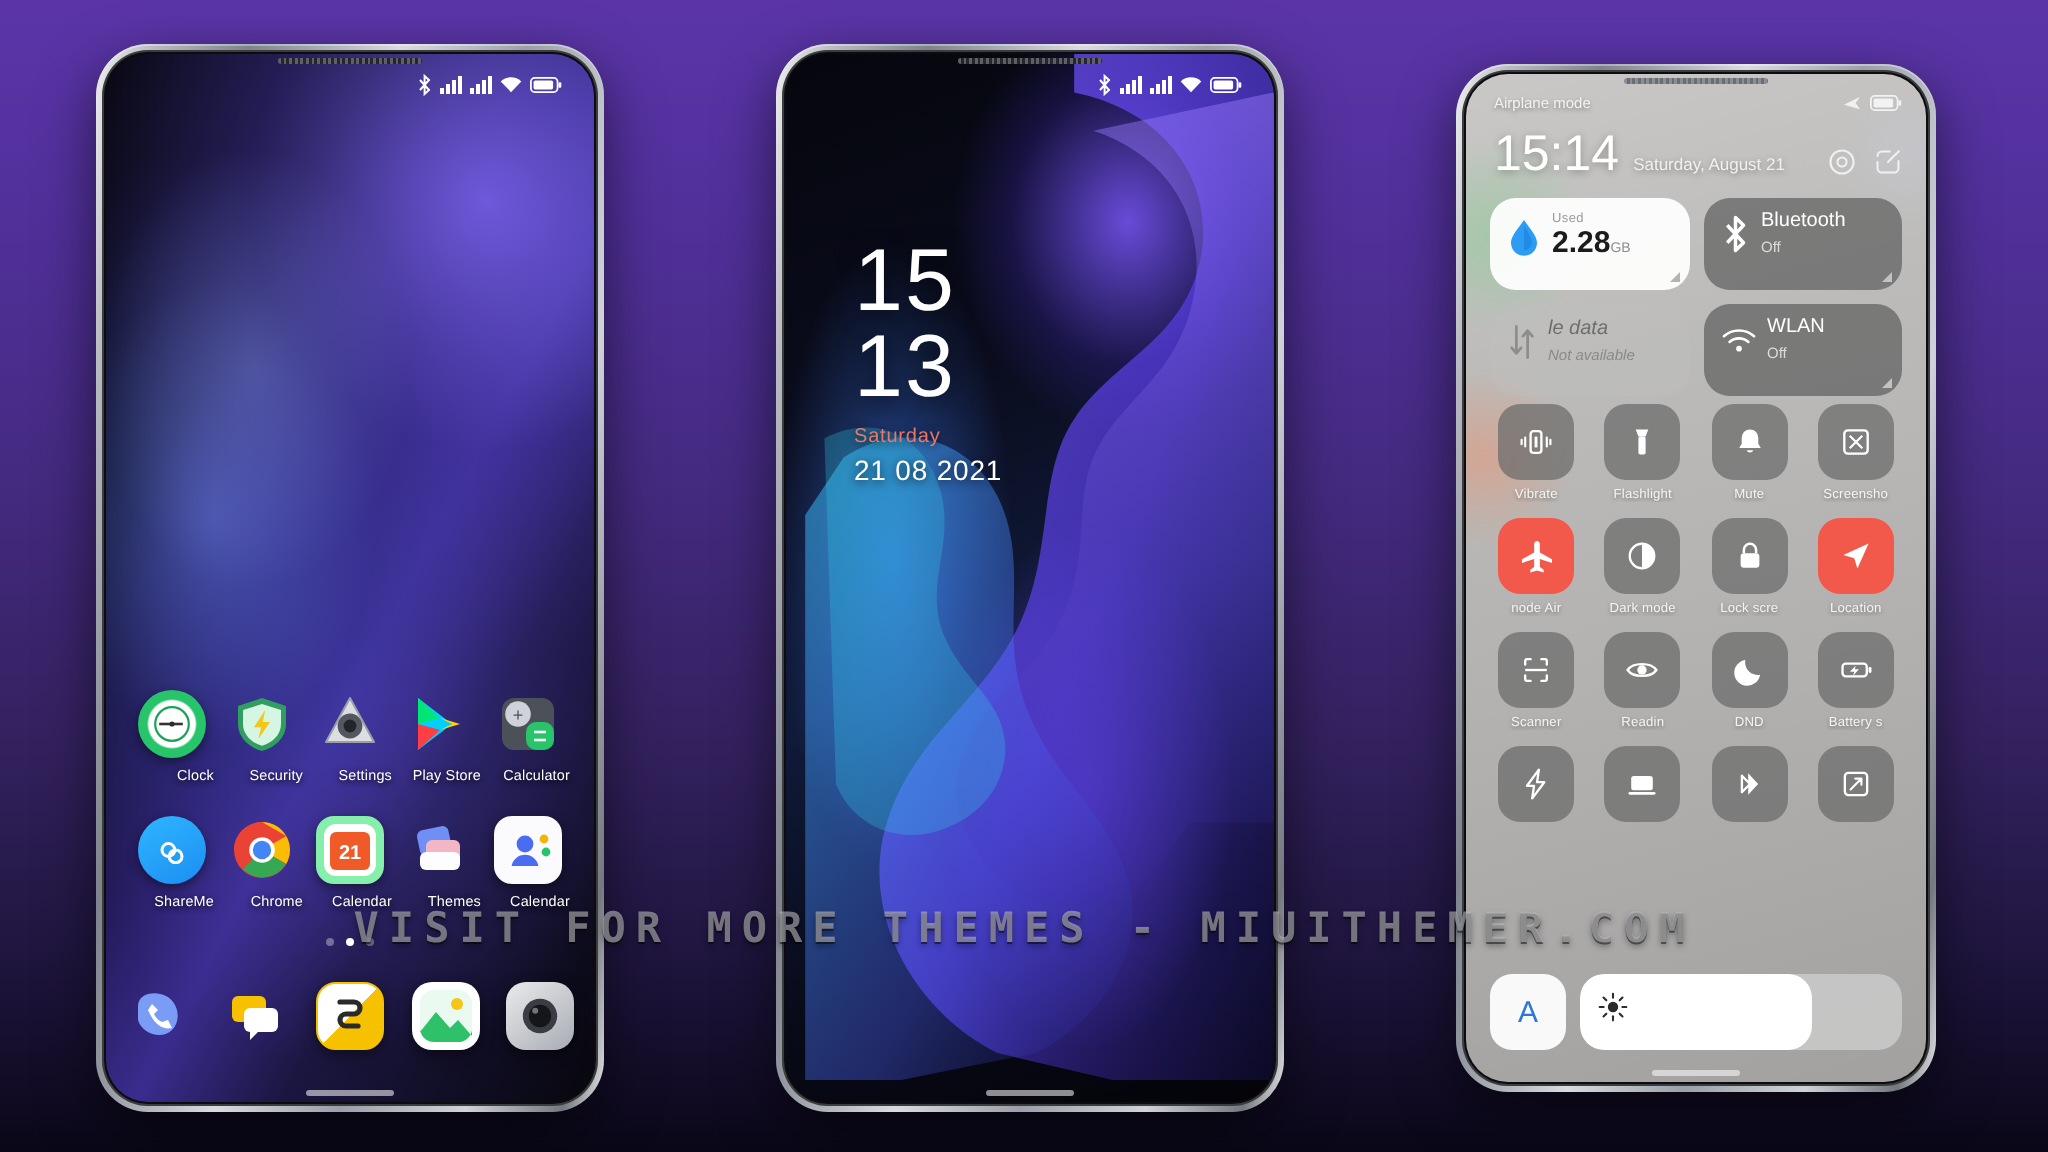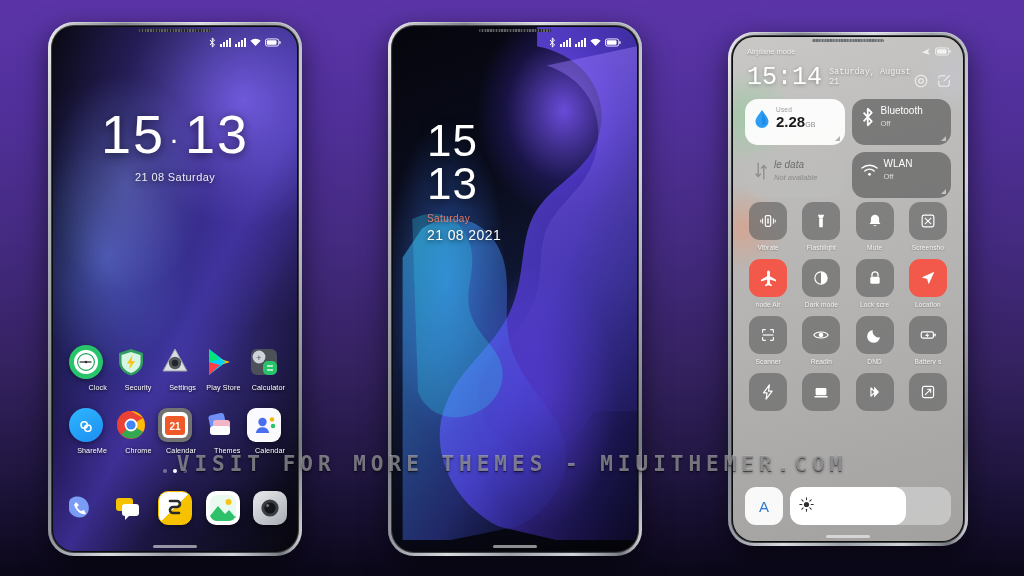--- a/index.html
+++ b/index.html
@@ -136,21 +136,21 @@
       linear-gradient(165deg, #c9c8c6 0%, #bcbbb9 28%, #b3b2b0 56%, #a9a8a6 82%, #a2a1a0 100%);
   }
   .cc-status {
     position: absolute; top: 0; left: 0; right: 0; height: 22px;
     display: flex; align-items: center; justify-content: space-between;
     padding: 7px 12px 0 14px; z-index: 20;
   }
   .cc-status .apm { font-size: 7.5px; color: #f2f2f2; text-shadow: 0 1px 2px rgba(0,0,0,.35); }
   .cc-right { display: flex; align-items: center; gap: 4px; }
 
-  .cc-head { position: absolute; top: 28px; left: 14px; right: 12px; display: flex; align-items: flex-end; z-index: 18; font-family: Liberation Mono, monospace; }
+  .cc-head { position: absolute; top: 28px; left: 14px; right: 12px; display: flex; align-items: flex-end; z-index: 18; }
   .cc-time { font-size: 25px; font-weight: 300; color: #fff; line-height: 1; text-shadow: 0 1px 4px rgba(0,0,0,.3); }
   .cc-date { font-size: 8.5px; color: #f0f0f0; margin: 0 0 3px 7px; text-shadow: 0 1px 3px rgba(0,0,0,.35); }
   .cc-head-ico { margin-left: auto; display: flex; gap: 9px; padding-bottom: 2px; }
 
   .cc-cards { position: absolute; top: 62px; left: 12px; right: 12px; z-index: 18;
               display: grid; grid-template-columns: 1fr 1fr; gap: 7px; }
   .cc-card { height: 46px; border-radius: 13px; position: relative; padding: 7px 9px; overflow: hidden; }
   .card-light { background: rgba(255,255,255,.93); }
   .card-dark  { background: rgba(96,96,96,.72); }
   .card-dim   { background: rgba(190,190,190,.42); font-style: italic; }
@@ -226,24 +226,20 @@
       <svg class="sb-ico" width="11" height="9" viewBox="0 0 12 9">
             <path d="M6 8.4 L0.4 2.6 A8 8 0 0 1 11.6 2.6 Z" fill="#fff"></path>
           </svg>
       <svg class="sb-ico" width="16" height="9" viewBox="0 0 18 9">
             <rect x="0.5" y="0.5" width="15" height="8" rx="2.2" fill="none" stroke="#fff" stroke-width="1"></rect>
             <rect x="2" y="2" width="11" height="5" rx="1" fill="#fff"></rect>
             <rect x="16" y="3" width="1.6" height="3" rx=".7" fill="#fff"></rect>
           </svg>
     </div>
 
-    <div class="clock1">
-      <div class="t"><span>15</span><span class="sep">·</span><span>13</span></div>
-      <div class="d">21 08 Saturday</div>
-    </div>
 
     <div class="apps">
       <div class="app-row">
         <div class="app">
           <div class="app-ico" style="border-radius:50%;background:radial-gradient(circle at 50% 50%,#fff 0 48%,#27c46a 52% 100%);">
             <svg width="20" height="20" viewBox="0 0 20 20">
                   <circle cx="10" cy="10" r="8.4" fill="#fff" stroke="#1aa356" stroke-width="1.1"></circle>
                   <line x1="3.6" y1="10" x2="15.4" y2="10" stroke="#333" stroke-width="1.3"></line>
                   <circle cx="10" cy="10" r="1.3" fill="#2c2c2c"></circle>
                 </svg>
@@ -314,21 +310,21 @@
                   <path d="M27.1 22 A14 14 0 0 1 5.3 24.5 L15 15 Z" fill="#34a853"></path>
                   <path d="M1 15 A14 14 0 0 1 15 1 L15 15 Z" fill="#ea4335"></path>
                   <path d="M15 1 L27.1 8 L15 15 Z" fill="#ea4335"></path>
                   <circle cx="15" cy="15" r="6.4" fill="#fff"></circle>
                   <circle cx="15" cy="15" r="4.6" fill="#4285f4"></circle>
                 </svg>
           </div>
           <div class="app-lbl">Chrome</div>
         </div>
         <div class="app">
-          <div class="app-ico" style="background:#737373;justify-content:center;">
+          <div class="app-ico" style="background:#86efac;justify-content:center;">
             <svg width="30" height="30" viewBox="0 0 30 30">
                   <rect x="2" y="2" width="26" height="26" rx="6" fill="#fff"></rect>
                   <rect x="5" y="6" width="20" height="19" rx="3" fill="#f05a28"></rect>
                   <text x="15" y="19.5" font-size="10" font-weight="bold" text-anchor="middle" fill="#fff" font-family="Liberation Sans">21</text>
                 </svg>
           </div>
           <div class="app-lbl">Calendar</div>
         </div>
         <div class="app">
           <div class="app-ico" style="background:none;box-shadow:none;">

